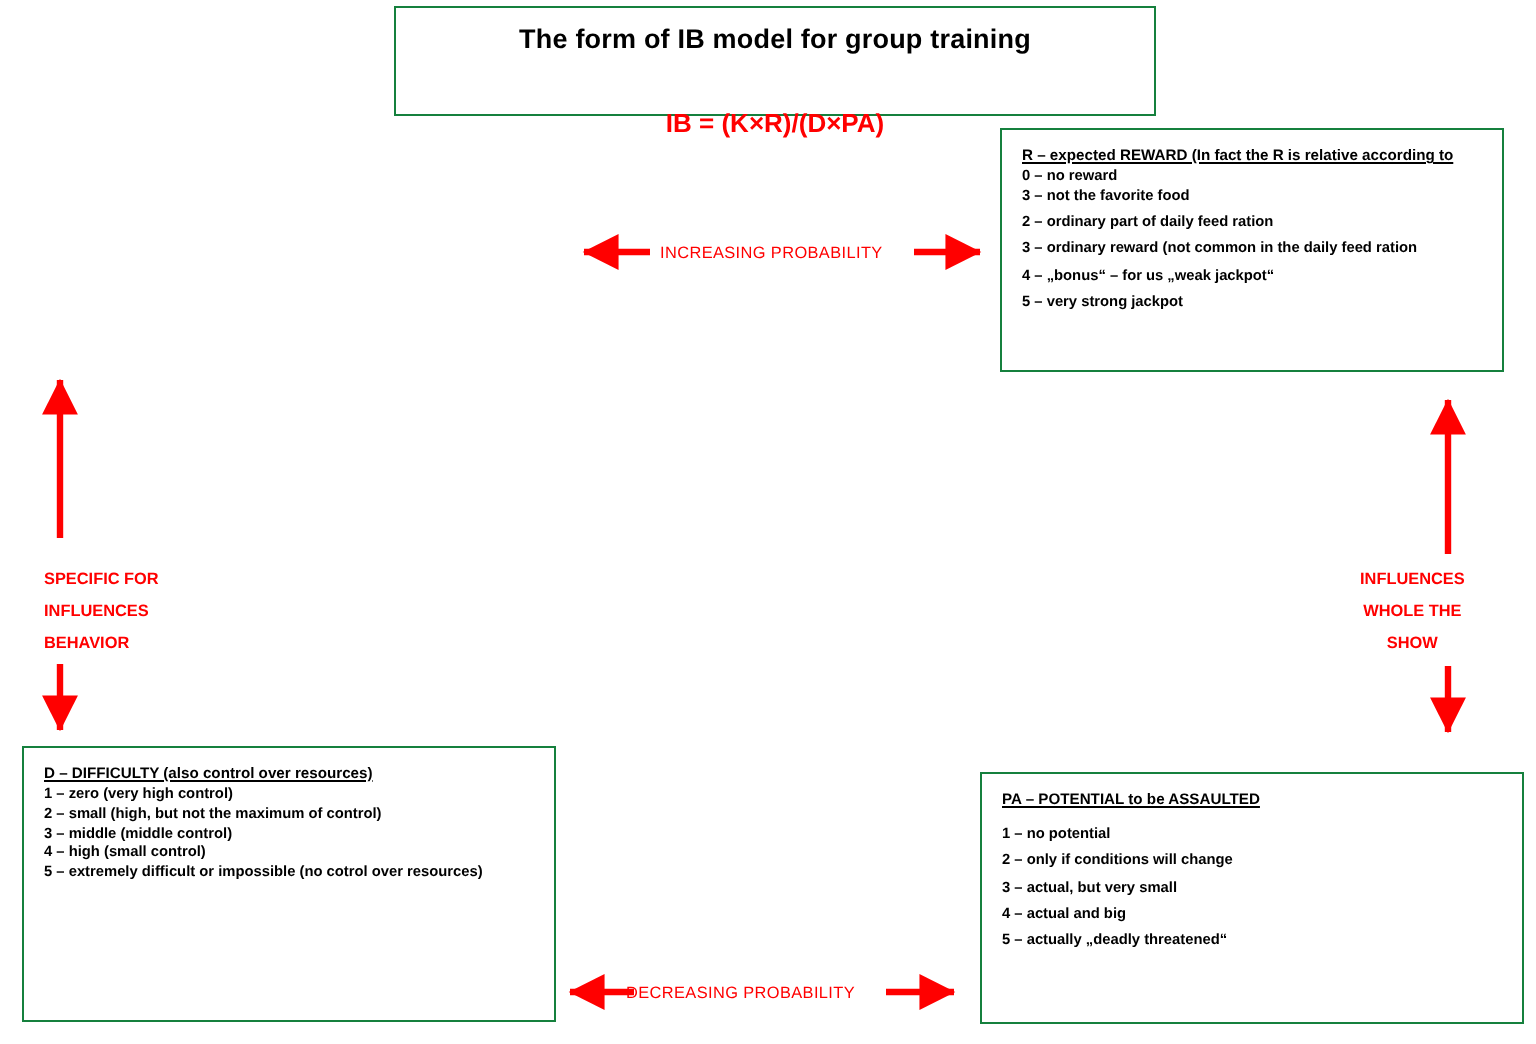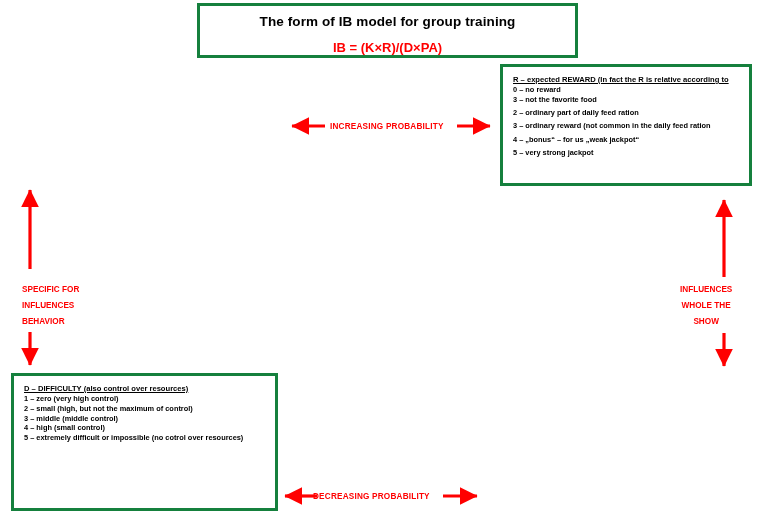--- a/index.html
+++ b/index.html
@@ -13,41 +13,41 @@
     height: 522px;
     background: #ffffff;
     font-family: "Liberation Sans", sans-serif;
     overflow: hidden;
   }
 
   
   .box {
     position: absolute;
     box-sizing: border-box;
-    border: 3px solid #15803d;
+    border: 1px solid #15803d;
     background: #ffffff;
   }
 
   
   #title-box {
     left: 197px;
     top: 3px;
     width: 381px;
     height: 55px;
     padding-top: 8px;
     text-align: center;
   }
   .title-text {
     font-size: 13.5px;
     font-weight: bold;
     color: #000000;
     letter-spacing: 0.1px;
   }
   .formula-text {
-    margin-top: 11px;
+    margin-top: 27px;
     font-size: 13px;
     font-weight: bold;
     color: #ff0000;
   }
 
   
   .factor-box { padding: 8px 10px 0 10px; }
   .fb-head {
     font-size: 7.6px;
     font-weight: bold;
@@ -69,21 +69,21 @@
 
   #box-k  { left: 11px;  top: 70px;  width: 273px; height: 113px; }
   #box-r  { left: 500px; top: 64px;  width: 252px; height: 122px; }
   #box-d  { left: 11px;  top: 373px; width: 267px; height: 138px; }
   #box-pa { left: 490px; top: 386px; width: 272px; height: 126px; }
 
   
   .h-arrow-label {
     position: absolute;
     font-size: 8.2px;
-    font-weight: bold;
+    font-weight: normal;
     color: #ff0000;
     letter-spacing: 0.2px;
     white-space: nowrap;
   }
   #label-increasing { left: 330px; top: 122px; }
   #label-decreasing { left: 313px; top: 492px; }
 
   .v-label {
     position: absolute;
     font-size: 8.2px;
@@ -128,20 +128,29 @@
 
   <div class="box factor-box" id="box-d">
     <div class="fb-head">D – DIFFICULTY (also control over resources)</div>
     <div class="fb-item tight">1 – zero (very high control)</div>
     <div class="fb-item tight">2 – small (high, but not the maximum of control)</div>
     <div class="fb-item tight">3 – middle (middle control)</div>
     <div class="fb-item tight">4 – high (small control)</div>
     <div class="fb-item tight">5 – extremely difficult or impossible (no cotrol over resources)</div>
   </div>
 
+  <div class="box factor-box" id="box-pa">
+    <div class="fb-head">PA – POTENTIAL to be ASSAULTED</div>
+    <div class="fb-gap"></div>
+    <div class="fb-item">1 – no potential</div>
+    <div class="fb-item">2 – only if conditions will change</div>
+    <div class="fb-item">3 – actual, but very small</div>
+    <div class="fb-item">4 – actual and big</div>
+    <div class="fb-item">5 – actually „deadly threatened“</div>
+  </div>
 
   <div class="h-arrow-label" id="label-increasing">INCREASING PROBABILITY</div>
 
   <div class="h-arrow-label" id="label-decreasing">DECREASING PROBABILITY</div>
 
   <div class="v-label" id="label-specific">
     <div>SPECIFIC FOR</div>
     <div>INFLUENCES</div>
     <div>BEHAVIOR</div>
   </div>

